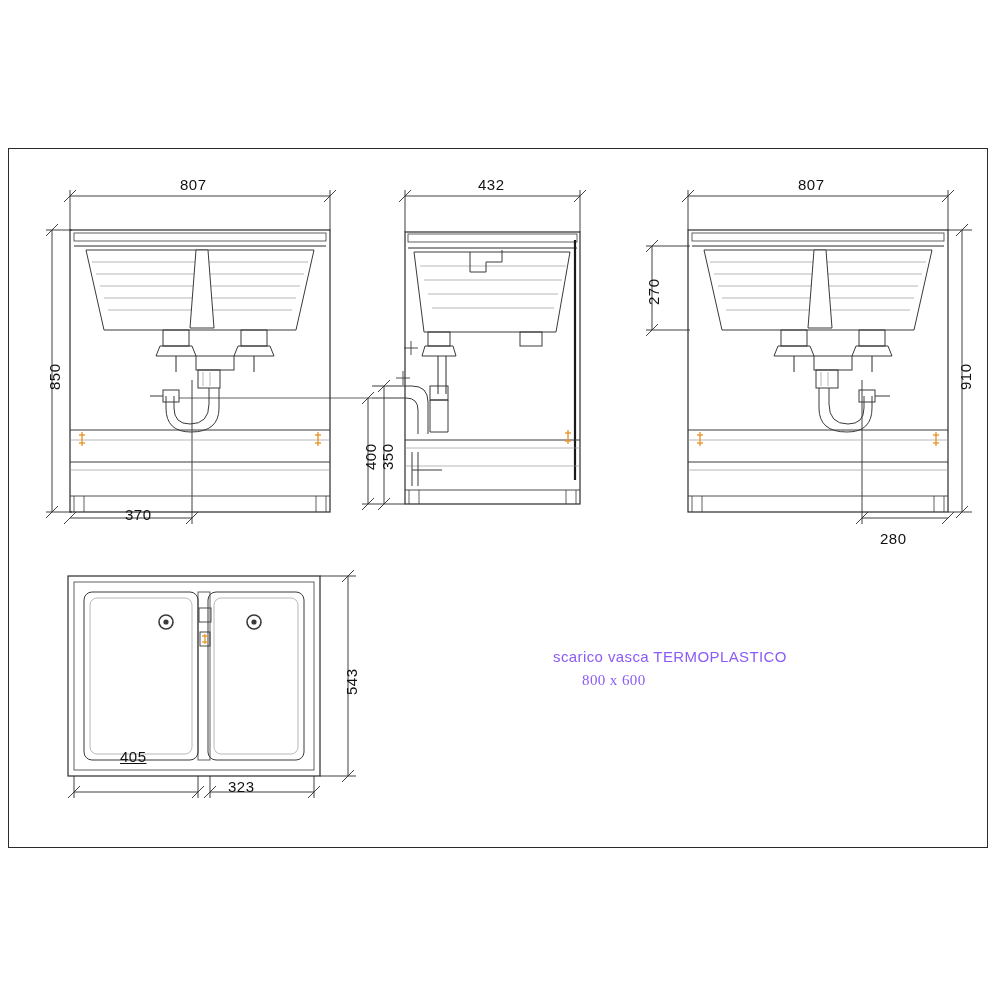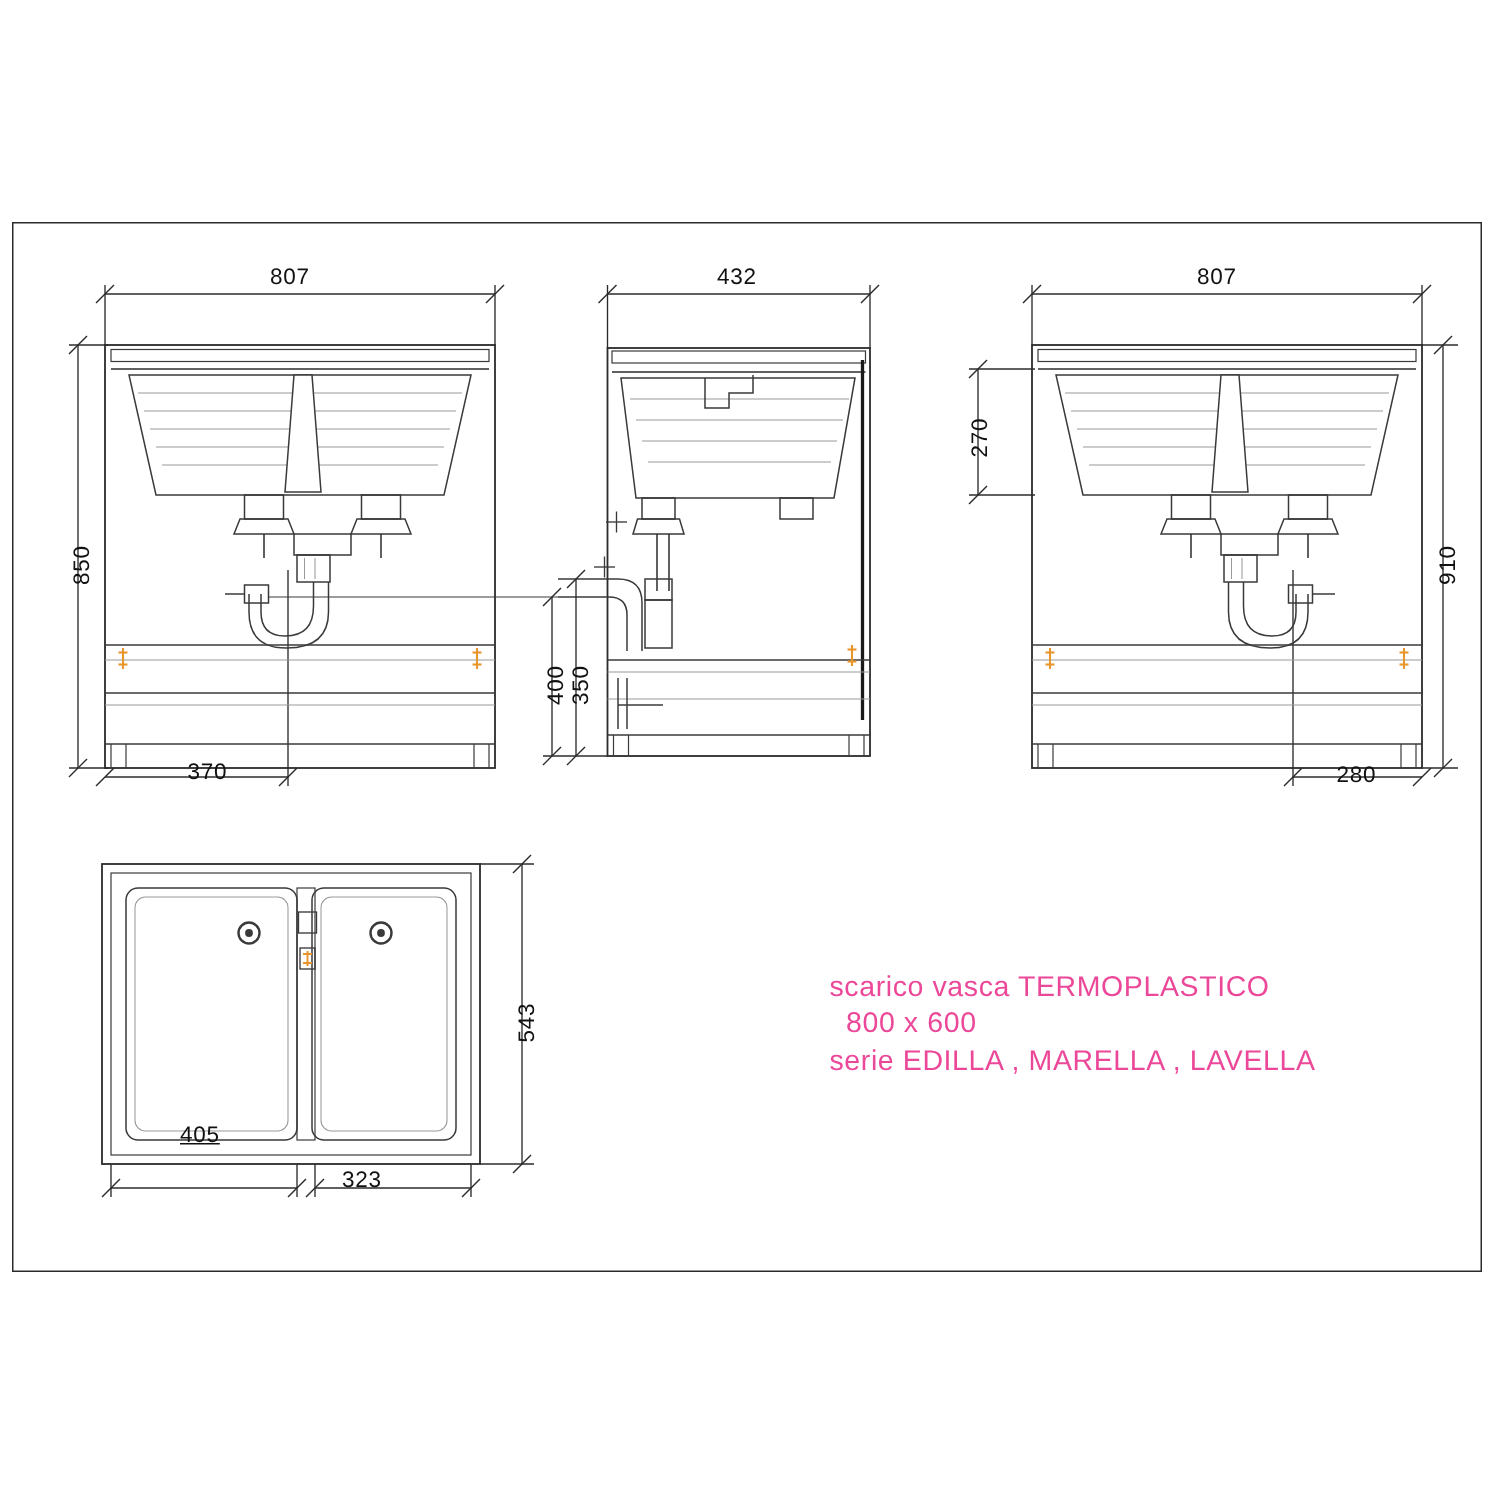--- a/index.html
+++ b/index.html
@@ -45,22 +45,22 @@
     color: #111;
     white-space: nowrap;
   }
   .dimtxt.vert {
     transform-origin: 0 0;
     transform: rotate(-90deg);
   }
   .note {
     position: absolute;
     font-family: "Liberation Sans", sans-serif;
-    font-size: 19px;
-    color: #ec4899;
+    font-size: 15px;
+    color: #8b5cf6;
     white-space: nowrap;
     letter-spacing: 0.4px;
   }
 </style>
 </head>
 <body>
 
 <div id="sheet">
 
   <div class="frame"></div>
@@ -338,23 +338,22 @@
   <div class="dimtxt vert" style="left:46px; top:390px;">850</div>
   <div class="dimtxt" style="left:110px; top:506px;margin-left:15px;">370</div>
 
   <div class="dimtxt" style="left:478px; top:176px;">432</div>
   <div class="dimtxt vert" style="left:362px; top:470px;">400</div>
   <div class="dimtxt vert" style="left:379px; top:470px;">350</div>
 
   <div class="dimtxt" style="left:798px; top:176px;">807</div>
   <div class="dimtxt vert" style="left:645px; top:305px;">270</div>
   <div class="dimtxt vert" style="left:957px; top:390px;">910</div>
-  <div class="dimtxt" style="left:880px; top:508px;margin-left:11px;">280</div>
+  <div class="dimtxt" style="left:880px; top:530px;">280</div>
 
   <div class="dimtxt vert" style="left:343px; top:695px;">543</div>
   <div class="dimtxt" style="left:120px; top:748px;text-decoration:underline;">405</div>
   <div class="dimtxt" style="left:228px; top:778px;">323</div>
 
   <div class="note" style="left:553px; top:648px;">scarico vasca  TERMOPLASTICO</div>
-  <div class="note" style="left:564px; top:672px;">800 x 600</div>
-  <div class="note" style="left:553px; top:697px;">serie EDILLA , MARELLA , LAVELLA</div>
+  <div class="note" style="left:582px; top:672px;font-family:Liberation Serif, serif;">800 x 600</div>
 
 </div>
 
 </body></html>

